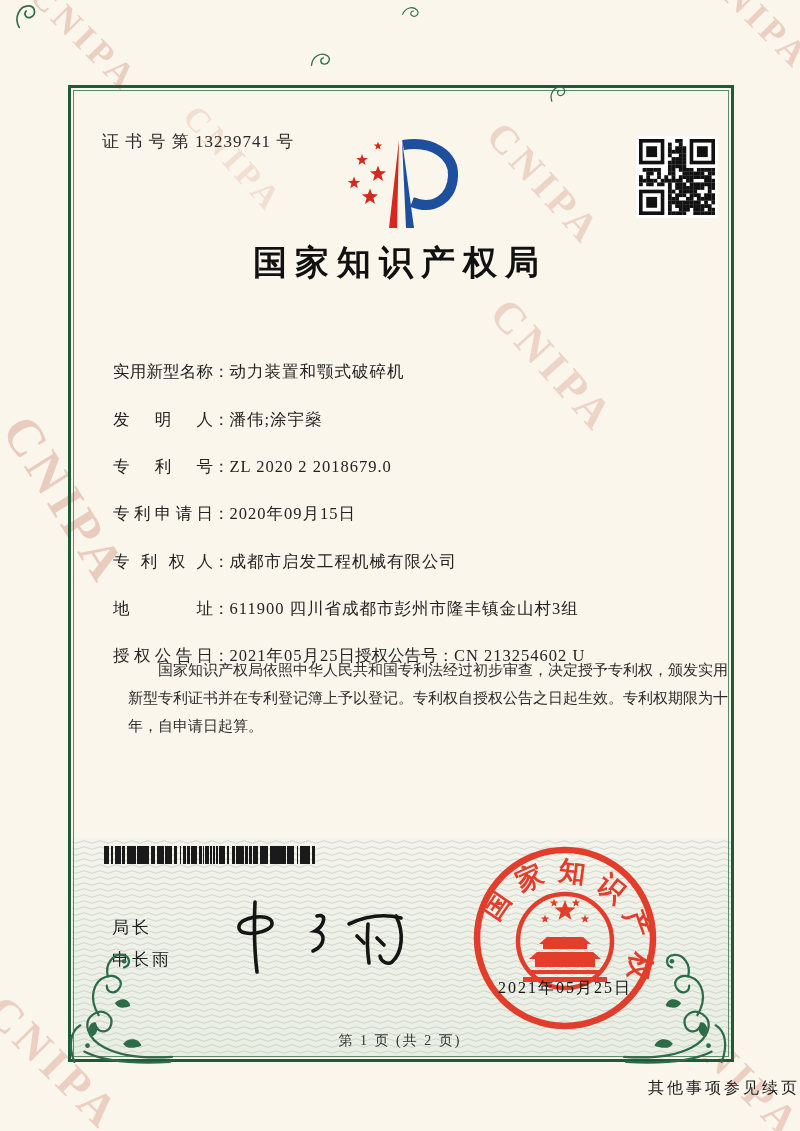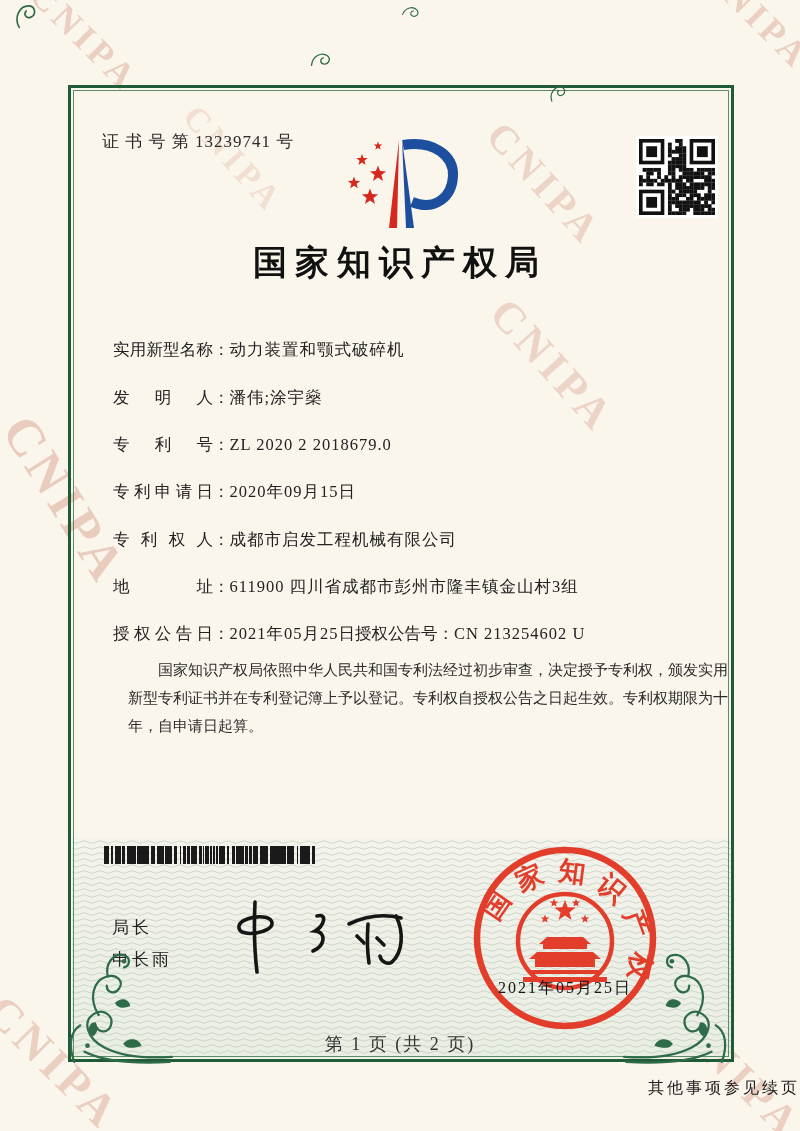--- a/index.html
+++ b/index.html
@@ -13,32 +13,32 @@
   .band{position:absolute;left:72px;top:838px;width:661px;height:220px;z-index:0;
         background:linear-gradient(#f4f3ec,#e9eee3);}
   
   .frame{position:absolute;left:68px;top:85px;width:666px;height:977px;box-sizing:border-box;
          border:3px solid #1f5a39;z-index:1;pointer-events:none;}
   .frame::after{content:"";position:absolute;inset:2px;border:1px solid #5d8a68;}
   .content{position:absolute;z-index:2;}
   .certno{left:102px;top:130px;font-size:17px;letter-spacing:1px;color:#2a2a2a;}
   .title{left:0;top:240px;width:800px;text-align:center;font-size:34px;font-weight:bold;
          letter-spacing:8px;color:#111;}
-  .row{left:113px;height:22px;font-size:16.5px;color:#222;white-space:nowrap;}
+  .row{left:113px;height:22px;font-size:16.5px;color:#222;white-space:nowrap;margin-top:22px;}
   .flabel{display:inline-block;width:100px;text-align:justify;text-align-last:justify;}
   .fvalue{letter-spacing:1px;}
   .grantcol{left:355px;}
   .paras{left:100px;top:656px;width:604px;font-size:15px;line-height:28px;color:#2b2b2b;margin-left:28px;}
   .paras p{margin:0;text-indent:30px;}
   .sig-title{left:112px;top:916px;font-size:17px;letter-spacing:3px;color:#222;
              font-family:"Liberation Sans","DejaVu Sans",sans-serif;font-weight:500;}
   .sig-name{top:948px;}
   .seal-date{left:465px;top:978px;width:200px;text-align:center;font-size:16px;
              letter-spacing:2px;color:#151515;z-index:4;}
-  .pagenum{left:0;top:1032px;width:800px;text-align:center;font-size:18px;color:#333;letter-spacing:2px;}
+  .pagenum{left:0;top:1032px;width:800px;text-align:center;font-size:14px;color:#333;letter-spacing:2px;}
   .footnote{left:0;top:1078px;width:800px;text-align:right;font-size:16px;color:#222;letter-spacing:3px;}
   .flourish{position:absolute;z-index:3;}
   .flourish.right{transform:scaleX(-1);}
   .squig{position:absolute;z-index:1;}
   .qrbox{left:636px;top:136px;width:82px;height:82px;background:#fff;z-index:2;padding:3px;box-sizing:border-box;}
   .sealwrap{left:465px;top:838px;z-index:3;opacity:.94;}
 </style>
 </head>
 <body>
 

